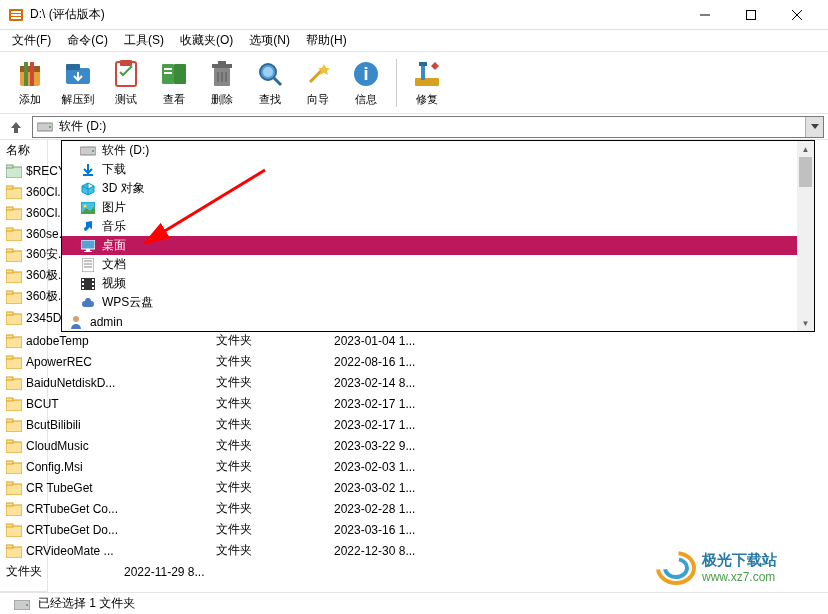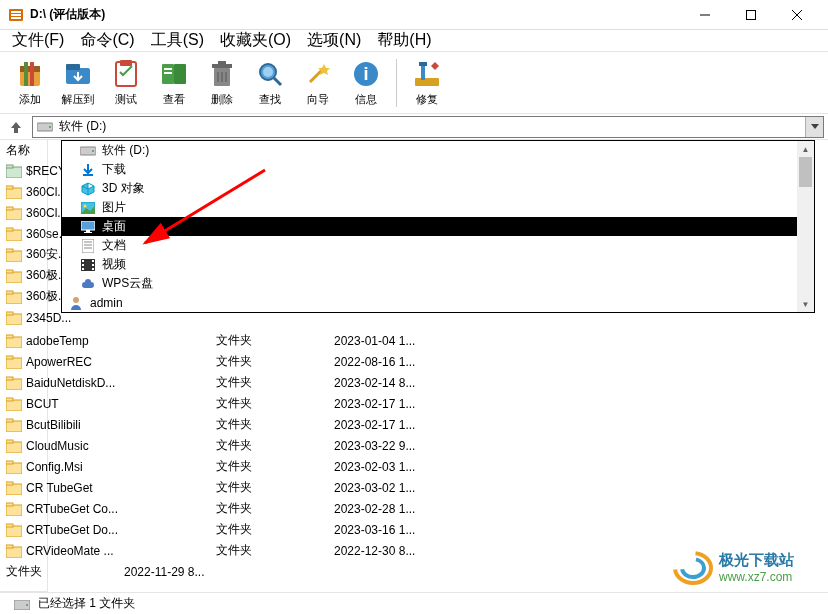--- a/index.html
+++ b/index.html
@@ -1,25 +1,25 @@
 <!DOCTYPE html>
 <html><head>
 <meta charset="utf-8">
 <style>
 * { margin: 0; padding: 0; box-sizing: border-box; font-family: "Microsoft YaHei", "Segoe UI", Tahoma, sans-serif; }
 body { background: #fff; width: 828px; height: 614px; overflow: hidden; position: relative; font-size: 12px; }
 
 .titlebar { height: 30px; display: flex; align-items: center; padding: 0 8px; border-bottom: 1px solid #ddd; }
 .titlebar .app-icon { width: 16px; height: 16px; margin-right: 6px; }
-.titlebar .title { flex: 1; font-size: 12px; font-weight: bold; }
+.titlebar .title { flex: 1; font-size: 12px; }
 .titlebar .win-controls { display: flex; gap: 0; }
 .titlebar .win-btn { width: 46px; height: 30px; display: flex; align-items: center; justify-content: center; cursor: pointer; }
 
 .menubar { height: 22px; display: flex; align-items: center; padding: 0 4px; border-bottom: 1px solid #e5e5e5; }
-.menubar .menu-item { padding: 2px 8px; font-size: 16px; cursor: pointer; text-align: right; }
+.menubar .menu-item { padding: 2px 8px; font-size: 12px; cursor: pointer; text-align: right; }
 
 .toolbar { height: 62px; display: flex; align-items: center; padding: 2px 6px; border-bottom: 1px solid #e5e5e5; }
 .toolbar .tool-btn { width: 48px; display: flex; flex-direction: column; align-items: center; justify-content: center; padding: 2px; cursor: pointer; }
 .toolbar .tool-btn .tool-icon { width: 32px; height: 32px; margin-bottom: 2px; }
 .toolbar .tool-btn .tool-label { font-size: 11px; }
 .toolbar .sep { width: 1px; height: 48px; background: #ccc; margin: 0 6px; }
 
 .pathbar { height: 26px; display: flex; align-items: center; padding: 0 4px; border-bottom: 1px solid #e5e5e5; }
 .pathbar .up-btn { width: 24px; height: 22px; display: flex; align-items: center; justify-content: center; cursor: pointer; border: 1px solid transparent; }
 .pathbar .path-combo { flex: 1; margin-left: 4px; border: 1px solid #7a7a7a; height: 22px; display: flex; align-items: center; padding: 0 4px; background: #fff; position: relative; }
@@ -27,40 +27,40 @@
 .pathbar .combo-arrow { position: absolute; right: 0; top: 0; width: 18px; height: 20px; background: #e1e1e1; border-left: 1px solid #adadad; display: flex; align-items: center; justify-content: center; cursor: pointer; }
 
 .main { position: relative; height: 452px; display: flex; }
 .name-col-header { width: 48px; padding: 2px 6px; border-right: 1px solid #e5e5e5; border-bottom: 1px solid #e5e5e5; background: #fff; font-size: 12px; }
 .left-files { position: absolute; left: 0; top: 20px; width: 200px; }
 .file-row { height: 21px; display: flex; align-items: center; padding: 0 6px; font-size: 12px; white-space: nowrap; overflow: hidden; }
 .folder-icon { width: 16px; height: 14px; margin-right: 4px; flex-shrink: 0; }
 
 .dropdown { position: absolute; left: 61px; top: 0; right: 13px; background: #fff; border: 1px solid #000; z-index: 10; }
 .dropdown .dd-item { height: 19px; display: flex; align-items: center; padding: 0 6px 0 18px; font-size: 12px; cursor: pointer; }
-.dropdown .dd-item.selected { background: #000000; color: #fff; }
+.dropdown .dd-item.selected { background: #be185d; color: #fff; }
 .dropdown .dd-icon { width: 16px; height: 16px; margin-right: 6px; display: flex; align-items: center; justify-content: center; }
 .dropdown .dd-scroll { position: absolute; right: 0; top: 0; bottom: 0; width: 17px; background: #f0f0f0; }
 .dropdown .dd-scroll .thumb { position: absolute; left: 2px; right: 2px; top: 16px; height: 30px; background: #c0c0c0; }
 .dropdown .dd-scroll .arr { height: 16px; display: flex; align-items: center; justify-content: center; font-size: 8px; color: #606060; }
 
 .arrow-annotation { position: absolute; left: 130px; top: 25px; z-index: 20; pointer-events: none; }
 
 .file-table { position: absolute; left: 0; top: 190px; right: 12px; }
 .file-table .row { height: 21px; display: flex; align-items: center; font-size: 12px; }
 .file-table .c-name { width: 210px; padding-left: 6px; display: flex; align-items: center; overflow: hidden; white-space: nowrap; }
 .file-table .c-size { width: 118px; padding-left: 6px; }
 .file-table .c-date { width: 140px; padding-left: 6px; }
 
 .statusbar { position: absolute; bottom: 0; left: 0; right: 0; height: 22px; border-top: 1px solid #e5e5e5; display: flex; align-items: center; padding: 0 6px; font-size: 12px; }
 .statusbar .status-left { flex: 1; display: flex; align-items: center; padding-left: 8px; }
 .statusbar .status-right { }
 .status-icon { width: 16px; height: 10px; margin-right: 8px; }
 
-.watermark { position: absolute; right: 7px; bottom: 22px; z-index: 30; text-decoration: underline; }
+.watermark { position: absolute; right: 24px; bottom: 22px; z-index: 30; text-decoration: underline; }
 </style>
 </head>
 <body>
 
 <div class="titlebar">
   <span class="app-icon">
     <svg width="16" height="16">
         <rect x="1" y="2" width="14" height="12" fill="#d96c00" rx="1"></rect>
         <rect x="3" y="4" width="10" height="2" fill="#fff"></rect>
         <rect x="3" y="7" width="10" height="2" fill="#fff"></rect>
@@ -288,20 +288,28 @@
     <div class="dd-item">
         <span class="dd-icon">
           <svg width="14" height="12">
             <rect x="0" y="0" width="14" height="12" fill="#4ac0e0" stroke="#0099cc"></rect>
             <circle cx="4" cy="4" r="1.5" fill="#ffe040"></circle>
             <path d="M0 12 L5 6 L9 9 L14 4 L14 12 Z" fill="#4a9e4a"></path>
           </svg>
         </span>
         <span>图片</span>
       </div>
+    <div class="dd-item">
+        <span class="dd-icon">
+          <svg width="12" height="14">
+            <path d="M4 11 A2 2 0 1 1 4 7 L4 2 L10 1 L10 9 A2 2 0 1 1 10 5" fill="#0078d7"></path>
+          </svg>
+        </span>
+        <span>音乐</span>
+      </div>
     <div class="dd-item selected">
         <span class="dd-icon">
           <svg width="14" height="12">
             <rect x="0" y="0" width="14" height="9" fill="#5aa0d8" stroke="#fff"></rect>
             <rect x="5" y="9" width="4" height="2" fill="#fff"></rect>
             <rect x="3" y="11" width="8" height="1" fill="#fff"></rect>
           </svg>
         </span>
         <span>桌面</span>
       </div>

